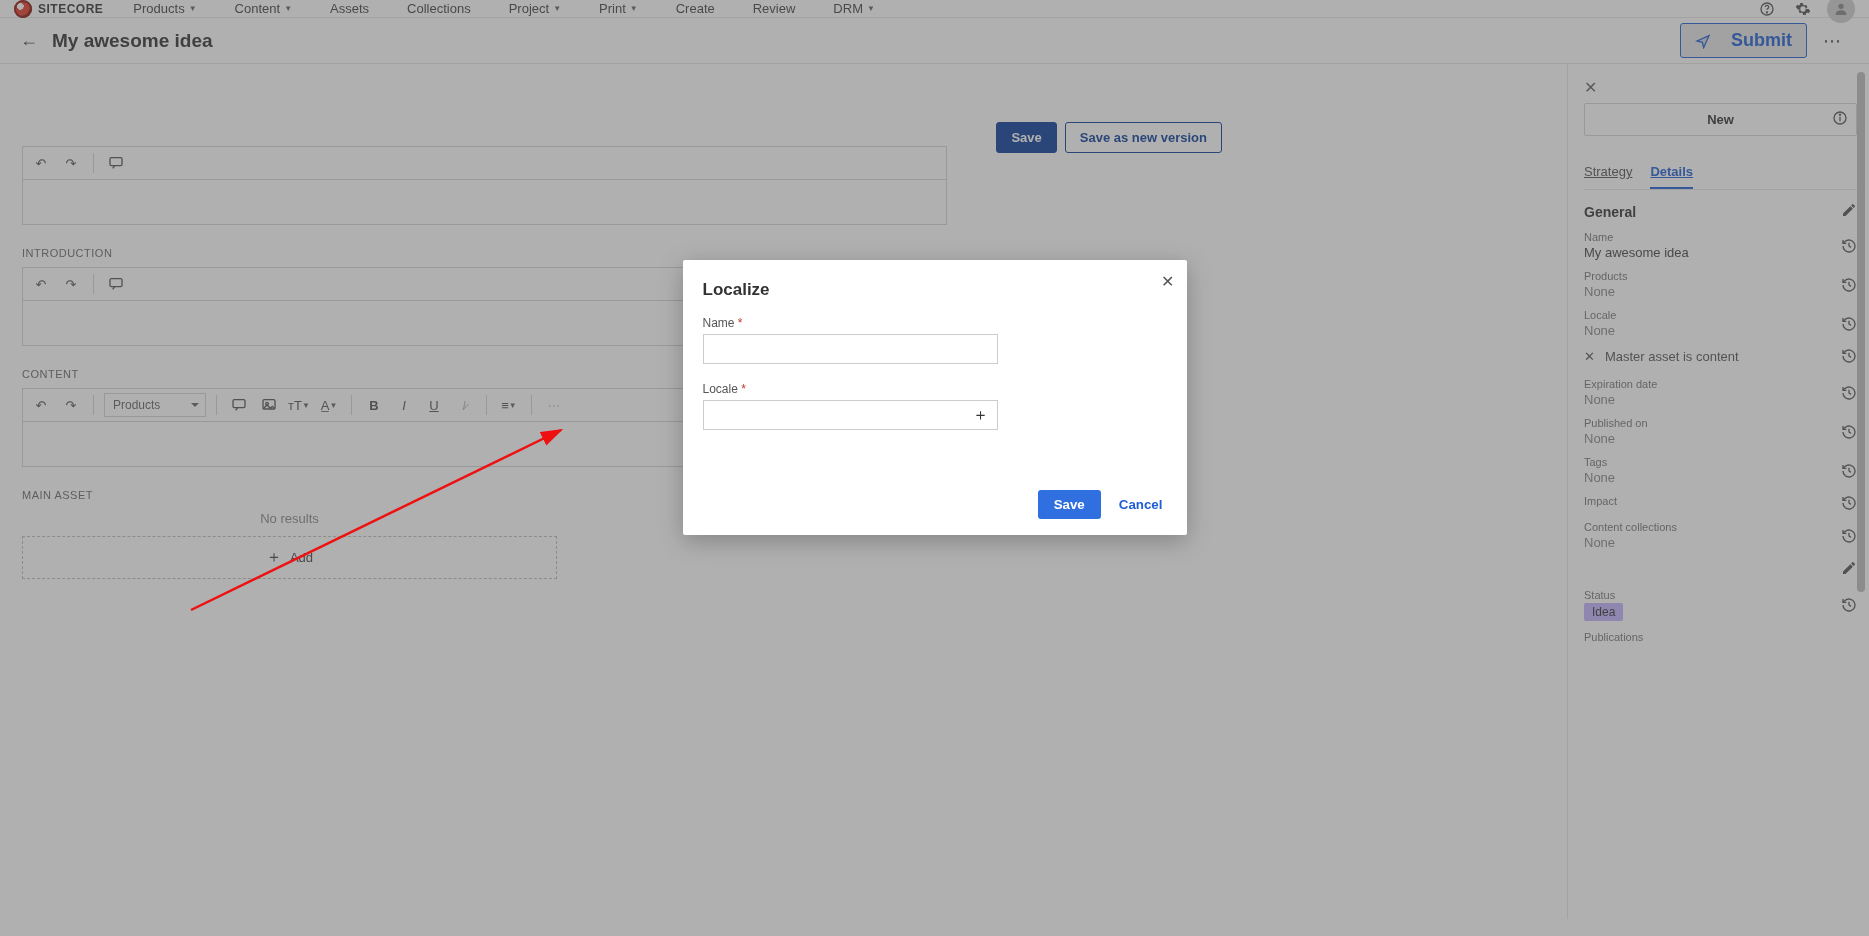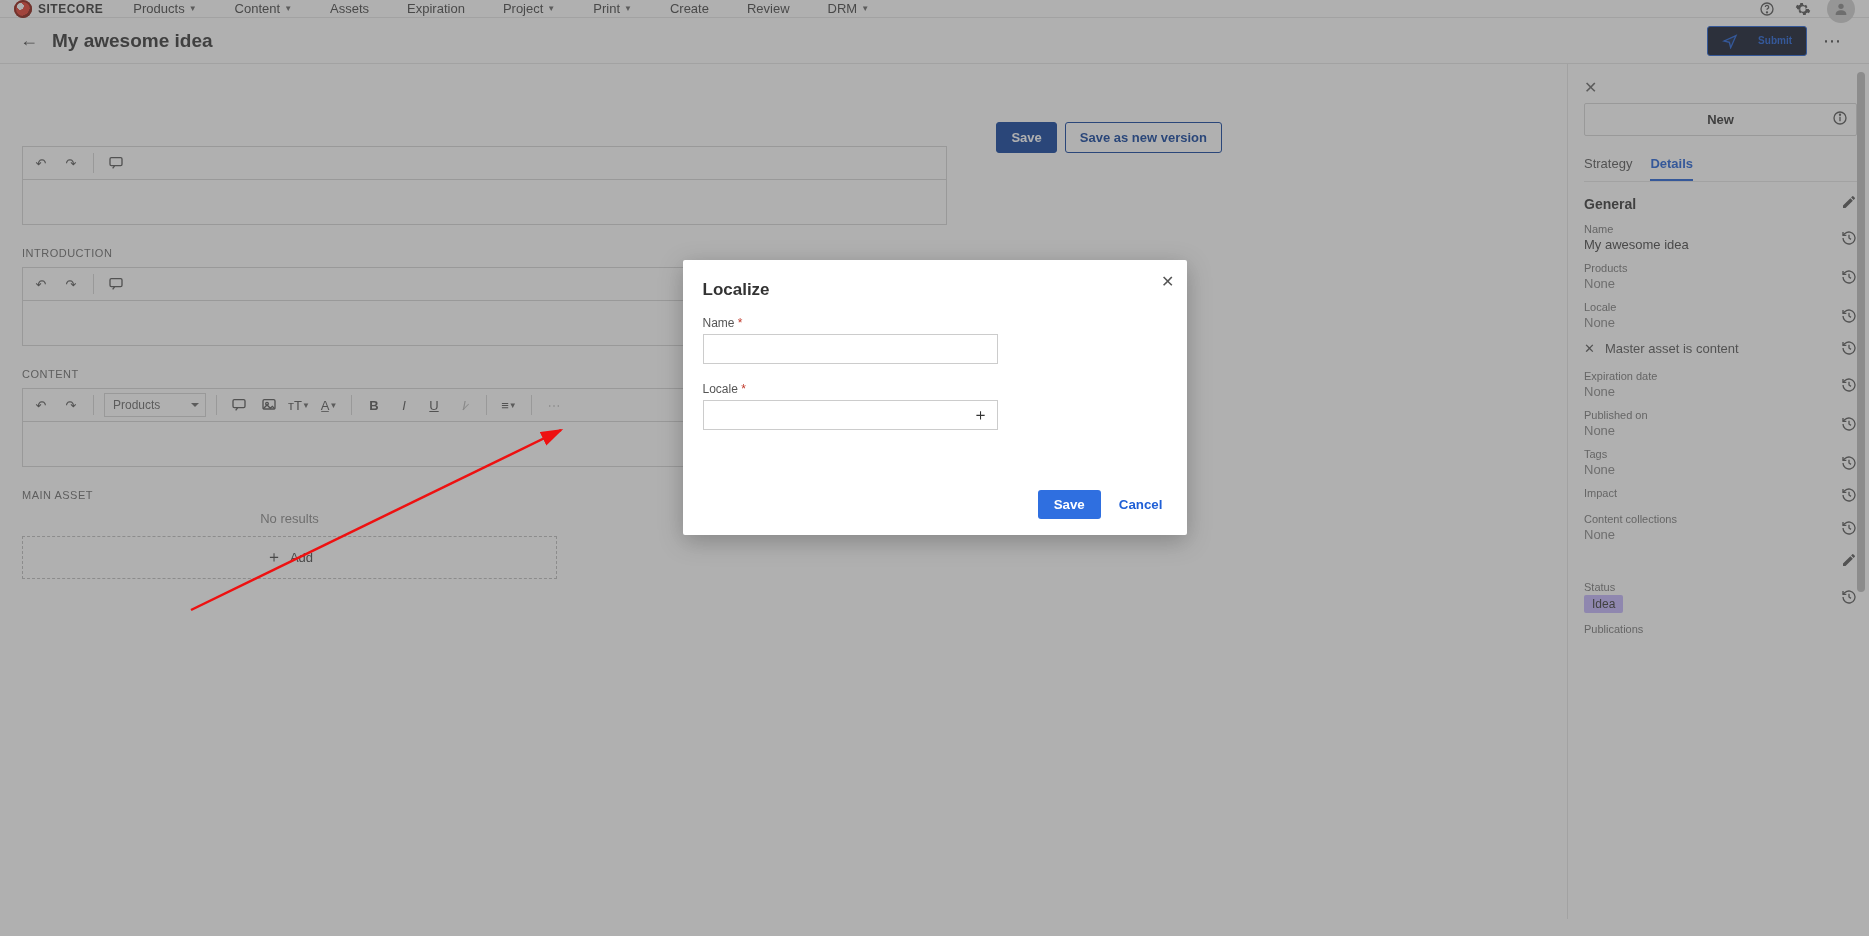--- a/index.html
+++ b/index.html
@@ -52,22 +52,22 @@
   }
   
   .pagebar {
     height:46px; display:flex; align-items:center; padding:0 20px;
     border-bottom:1px solid var(--sidebar-border);
   }
   .back-arrow { font-size:18px; color:#444; margin-right:14px; cursor:pointer; }
   .page-title { font-size:19px; font-weight:600; }
   .pagebar-right { margin-left:auto; display:flex; align-items:center; gap:10px; }
   .submit-btn {
-    border:1px solid var(--blue); color:var(--blue); background:#0f172a;
-    padding:6px 14px; border-radius:3px; font-weight:600; font-size:10px;
+    border:1px solid var(--blue); color:var(--blue); background:#e5e5e5;
+    padding:6px 14px; border-radius:3px; font-weight:600; font-size:18px;
     display:flex; align-items:center; gap:20px; cursor:pointer;
   }
   .more-dots { font-size:18px; color:#444; padding:0 6px; cursor:pointer; letter-spacing:2px; }
   
   .columns { display:flex; height:calc(100vh - 81px); }
   .main { flex:1; overflow:auto; padding:22px; position:relative; }
   .sidebar {
     width:302px; border-left:1px solid var(--sidebar-border);
     padding:14px 12px 14px 16px; overflow:auto; position:relative;
   }
@@ -115,25 +115,25 @@
   .add-dashed {
     width:535px; border:1px dashed #bdbdbd; text-align:center; padding:10px 0;
     color:#444; cursor:pointer; margin-top:10px; display:flex; align-items:center; justify-content:center; gap:8px;
   }
   .no-results { color:#888; text-align:center; width:535px; margin-top:10px; }
   
   .side-close { color:#666; font-size:16px; cursor:pointer; margin-bottom:6px; }
   .new-btn {
     width:100%; border:1px solid var(--border); padding:8px 10px;
     display:flex; align-items:center; justify-content:center; position:relative;
-    font-weight:600; color:#333; cursor:pointer; margin-bottom:12px; border-radius:2px;
+    font-weight:600; color:#333; cursor:pointer; margin-bottom:20px; border-radius:2px;
   }
   .new-btn .info { position:absolute; right:8px; color:#555; }
   .tabs { display:flex; gap:18px; border-bottom:1px solid var(--sidebar-border); margin-bottom:12px; }
-  .tab { padding:8px 0; font-size:13px; color:#555; cursor:pointer; }
+  .tab { padding:8px 0; font-size:13px; color:#555; cursor:pointer;text-decoration:underline; }
   .tab.active { color:var(--blue); border-bottom:2px solid var(--blue); font-weight:600; }
   .side-h { font-size:14px; font-weight:700; margin:6px 0 10px 0; display:flex; align-items:center; }
   .side-h .pencil { margin-left:auto; color:#555; cursor:pointer; }
   .field { margin:0 0 10px 0; display:flex; }
   .field-col { flex:1; }
   .field-label { font-size:11px; color:#777; margin-bottom:2px; }
   .field-value { font-size:13px; color:#444; }
   .field-value.muted { color:#888; }
   .hist { color:#555; margin-left:8px; cursor:pointer; display:flex; align-items:center; }
   .pill { display:inline-block; background:#c4b5fd; padding:2px 8px; border-radius:2px; font-size:12px; }
@@ -186,21 +186,21 @@
         <span class="caret">▼</span>
       </div>
     <div class="nav-item">
         <span>Content</span>
         <span class="caret">▼</span>
       </div>
     <div class="nav-item">
         <span>Assets</span>
       </div>
     <div class="nav-item">
-        <span>Expiration</span>
+        <span>Collections</span>
       </div>
     <div class="nav-item">
         <span>Project</span>
         <span class="caret">▼</span>
       </div>
     <div class="nav-item">
         <span>Print</span>
         <span class="caret">▼</span>
       </div>
     <div class="nav-item">

